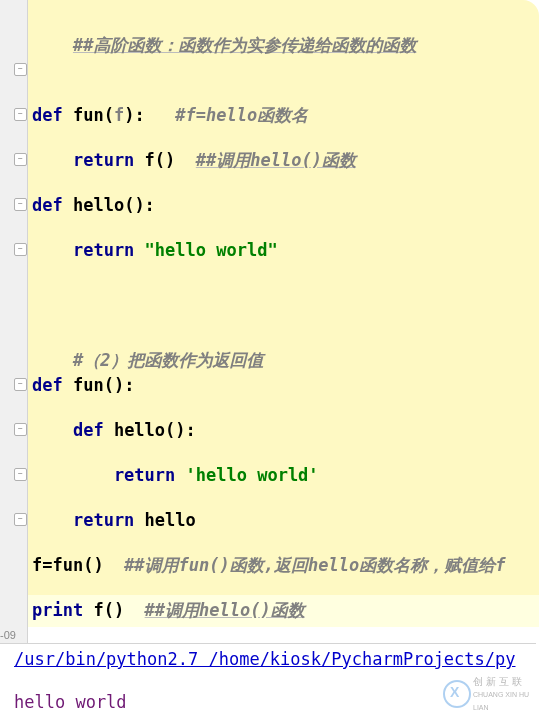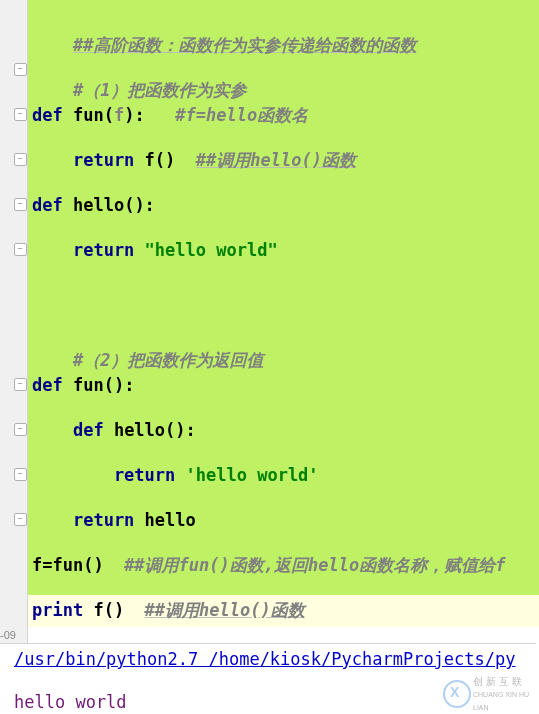--- a/index.html
+++ b/index.html
@@ -10,21 +10,22 @@
     overflow: hidden;
     font-family: "Menlo", "Consolas", "DejaVu Sans Mono", monospace;
     font-size: 17px;
     background: #ffffff;
     position: relative;
   }
   .editor-area {
     position: relative;
     width: 539px;
     height: 627px;
-    background: #bef264;
+    background: #fef9c3;
+    border-radius: 16px;
   }
   .gutter {
     position: absolute;
     left: 0;
     top: 0;
     width: 28px;
     height: 100%;
     background: #f0f0f0;
     border-right: 1px solid #d4d4d4;
     box-sizing: border-box;
@@ -152,23 +153,20 @@
     <div class="fold-icon" style="top:378px"></div>
     <div class="fold-icon" style="top:423px"></div>
     <div class="fold-icon" style="top:468px"></div>
     <div class="fold-icon" style="top:513px"></div>
   </div>
   <div class="under-edit"></div>
 
   <div class="code-line" style="top:15px">
     <span class="c-cmt underline">##高阶函数：函数作为实参传递给函数的函数</span>
   </div>
-  <div class="code-line" style="top:60px">
-    <span class="c-cmt">#（1）把函数作为实参</span>
-  </div>
   <div class="code-line" style="top:105px"><span class="c-kw">def </span><span class="c-fn">fun</span><span class="c-obj">(</span><span class="c-par">f</span><span class="c-obj">):   </span><span class="c-cmt">#f=hello函数名</span></div>
   <div class="code-line" style="top:150px"><span class="c-kw">    return </span><span class="c-obj">f()  </span><span class="c-cmt underline">##调用hello()函数</span></div>
   <div class="code-line" style="top:195px"><span class="c-kw">def </span><span class="c-fn">hello</span><span class="c-obj">():</span></div>
   <div class="code-line" style="top:240px"><span class="c-kw">    return </span><span class="c-str">"hello world"</span></div>
   <div class="code-line" style="top:330px">
     <span class="c-cmt">#（2）把函数作为返回值</span>
   </div>
   <div class="code-line" style="top:375px"><span class="c-kw">def </span><span class="c-fn">fun</span><span class="c-obj">():</span></div>
   <div class="code-line" style="top:420px"><span class="c-kw">    def </span><span class="c-fn">hello</span><span class="c-obj">():</span></div>
   <div class="code-line" style="top:465px"><span class="c-kw">        return </span><span class="c-str">'hello world'</span></div>

